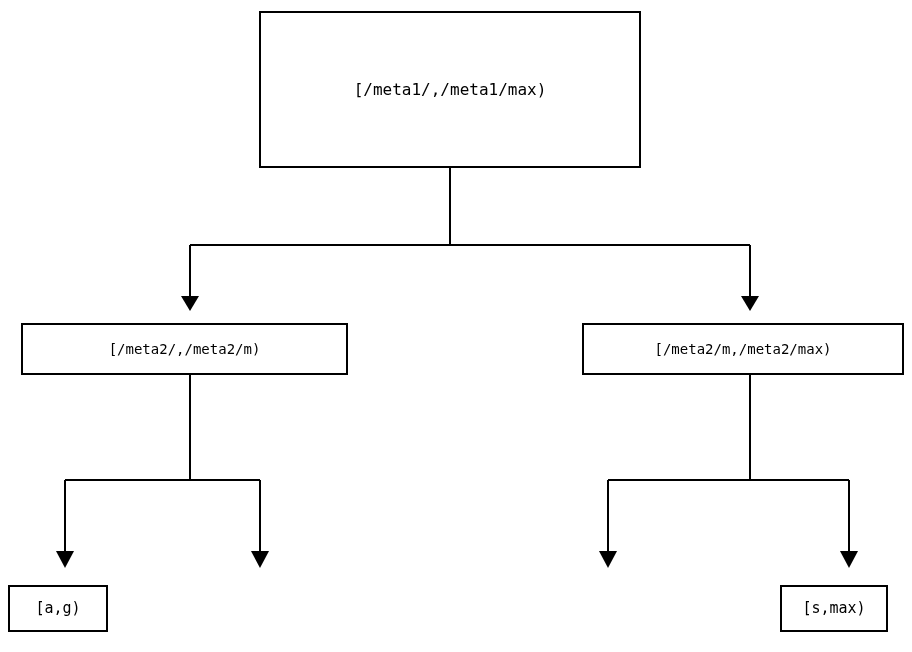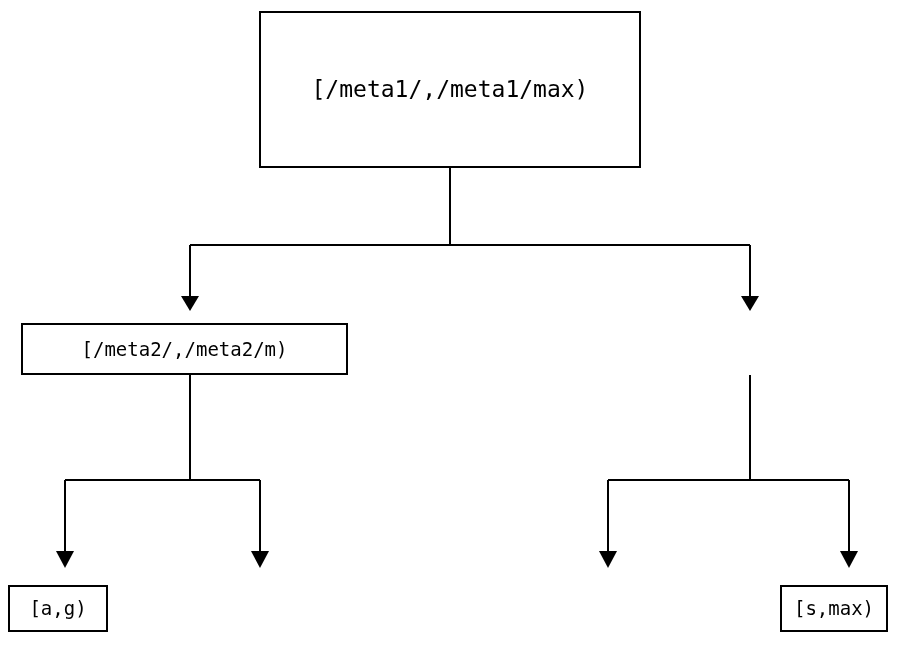--- a/index.html
+++ b/index.html
@@ -41,41 +41,41 @@
     color: #000000;
     white-space: pre;
     line-height: 1;
   }
   .node-root {
     left: 259px;
     top: 11px;
     width: 382px;
     height: 157px;
   }
-  .node-root .node-label { font-size: 23px; text-align: center; }
+  .node-root .node-label { font-size: 16px; text-align: center; }
   .node-mid-left {
     left: 21px;
     top: 323px;
     width: 327px;
     height: 52px;
   }
   .node-mid-right {
     left: 582px;
     top: 323px;
     width: 322px;
     height: 52px;
   }
   .node-mid-left .node-label,
-  .node-mid-right .node-label { font-size: 19px; }
+  .node-mid-right .node-label { font-size: 14px; }
   .node-leaf {
     top: 585px;
     width: 100px;
     height: 47px;
   }
-  .node-leaf .node-label { font-size: 19px; }
+  .node-leaf .node-label { font-size: 15px; }
   .leaf-1 { left: 8px; }
   .leaf-2 { left: 207px; }
   .leaf-3 { left: 556px; }
   .leaf-4 { left: 780px; width: 108px; }
 </style>
 </head>
 <body>
 
 <div id="diagram">
 
@@ -114,20 +114,23 @@
   </svg>
 
   <div class="node node-root">
     <span class="node-label">[/meta1/,/meta1/max)</span>
   </div>
 
   <div class="node node-mid-left">
     <span class="node-label">[/meta2/,/meta2/m)</span>
   </div>
 
+  <div class="node node-mid-right">
+    <span class="node-label">[/meta2/m,/meta2/max)</span>
+  </div>
 
   <div class="node node-leaf leaf-1">
     <span class="node-label">[a,g)</span>
   </div>
 
 
 
   <div class="node node-leaf leaf-4">
     <span class="node-label">[s,max)</span>
   </div>

